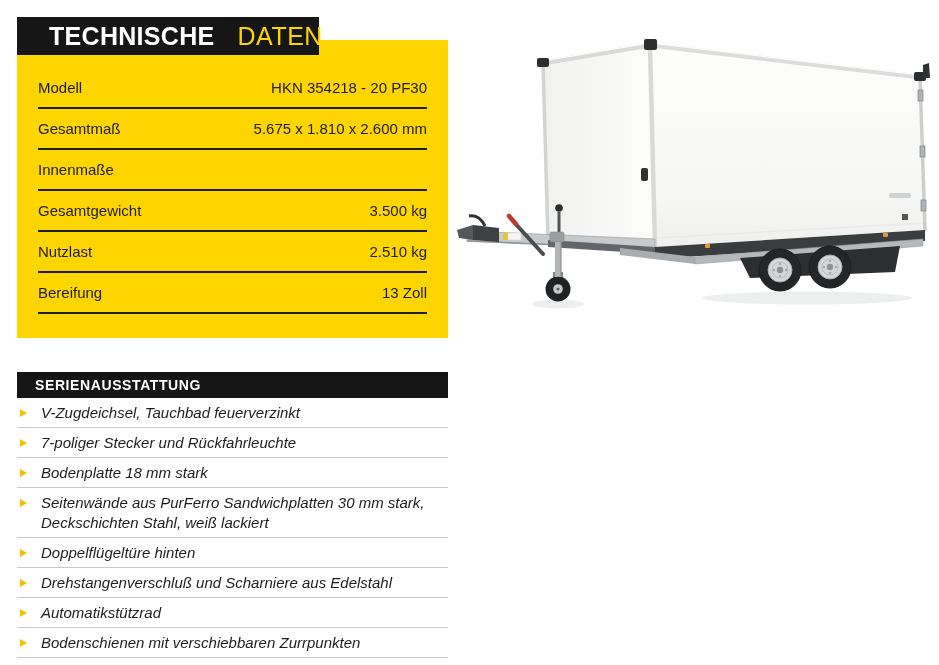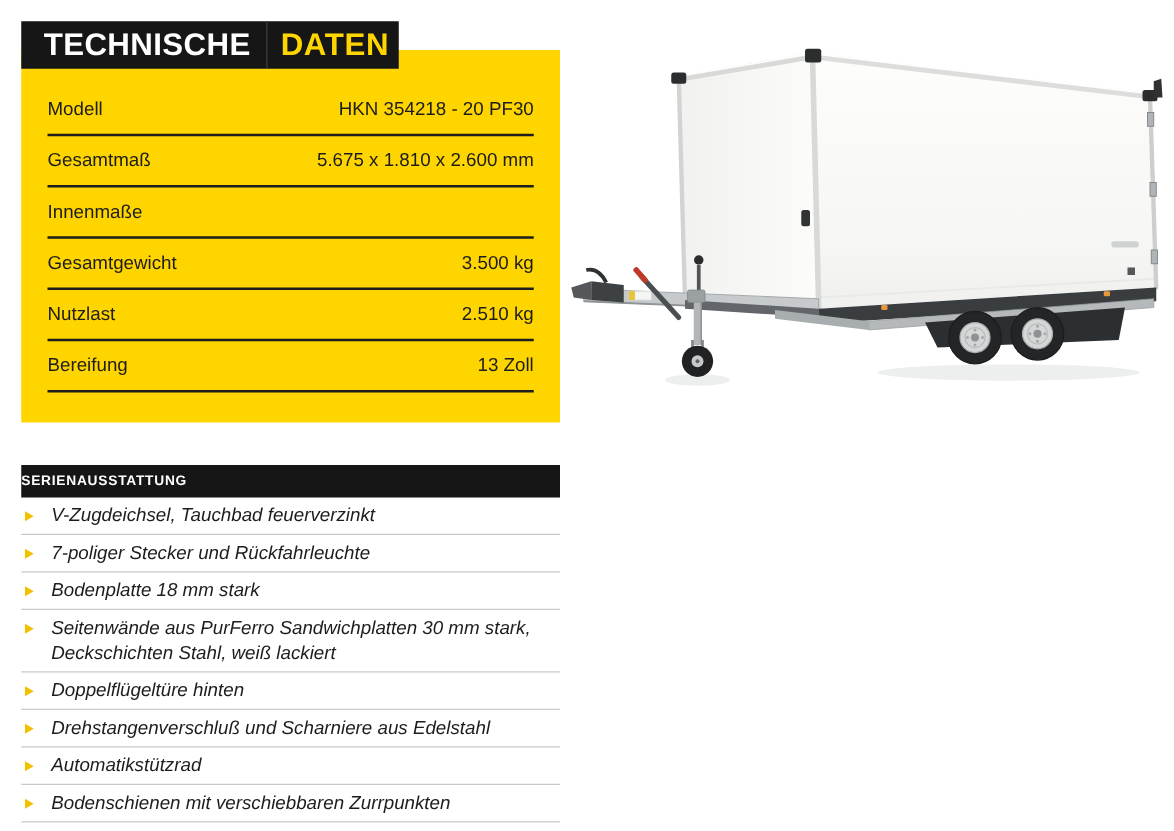--- a/index.html
+++ b/index.html
@@ -14,40 +14,40 @@
 
   
   .title-bar {
     position: absolute;
     left: 17px; top: 17px;
     width: 302px; height: 38px;
     background: #161616;
     z-index: 3;
     display: flex;
     align-items: center;
-    padding-left: 18px;
+    padding-left: 32px;
     white-space: nowrap;
   }
   .title-white {
     color: #ffffff;
     font-size: 25px;
     font-weight: 600;
     letter-spacing: 0.3px;
   }
   .title-divider {
     display: inline-block;
     width: 1px;
     height: 38px;
     background: #3e3e3e;
     margin: 0 11px 0 12px;
   }
   .title-yellow {
     color: #ffd500;
     font-size: 25px;
-    font-weight: bold;
+    font-weight: normal;
     letter-spacing: 0.5px;
   }
 
   
   .spec-box {
     position: absolute;
     left: 17px; top: 40px;
     width: 431px; height: 298px;
     background: #ffd500;
     z-index: 2;
@@ -64,24 +64,25 @@
   .spec-label { text-align: left; }
   .spec-value { text-align: right; }
 
   
   .equip-bar {
     position: absolute;
     left: 17px; top: 372px;
     width: 431px; height: 26px;
     background: #161616;
     color: #ffffff;
-    font-size: 11px;
+    font-size: 14px;
     font-weight: bold;
     letter-spacing: 0.6px;
     line-height: 26px;
+    padding-left: 18px;
   }
   .equip-list {
     position: absolute;
     left: 17px; top: 398px;
     width: 431px;
     list-style: none;
   }
   .equip-list li {
     position: relative;
     padding: 5px 4px 4px 24px;

